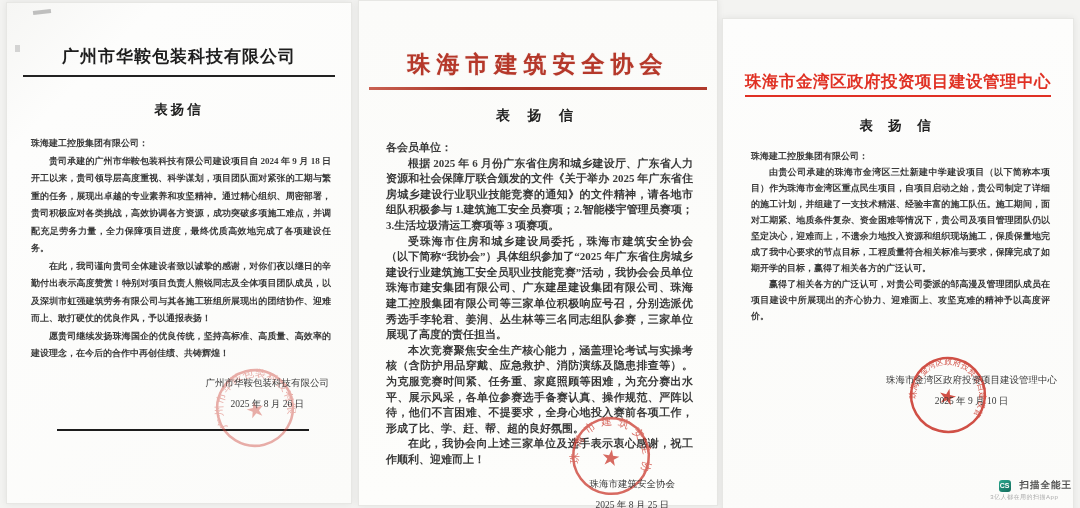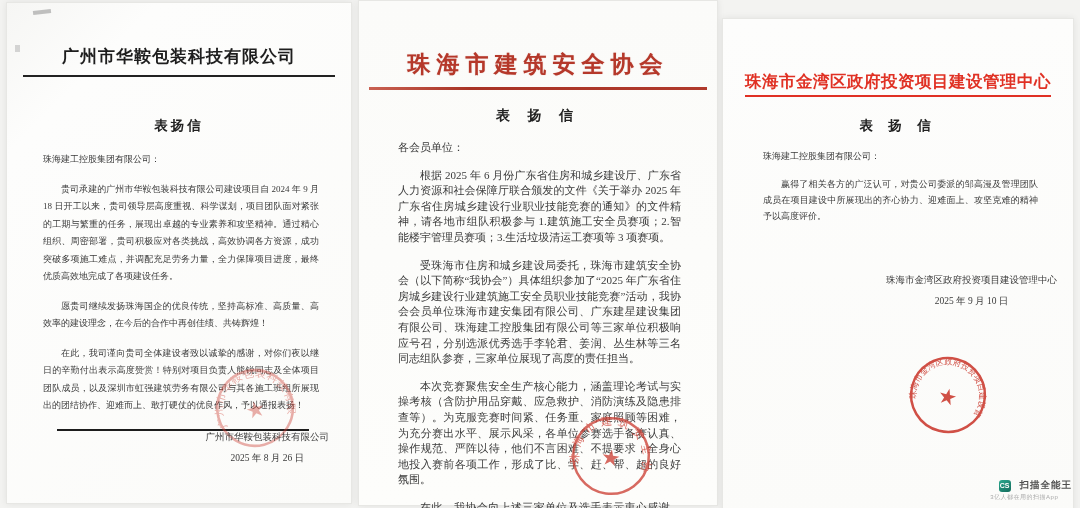--- a/index.html
+++ b/index.html
@@ -25,29 +25,29 @@
   #page1 .rule { height:2px; background:#222; margin:7px 16px 0 16px; }
   #page2 .org-title { margin-top:48px; font-size:23px; letter-spacing:6px; color:#b5382a;
                       text-shadow:0 0 1px rgba(181,56,42,.4); }
   #page2 .rule { height:3px; margin:7px 10px 0 10px;
                  background:linear-gradient(to right,#c96152,#a83325 30%,#b03a2c); }
   #page3 .title-wrap { margin-top:52px; text-align:center; }
   #page3 .org-title { display:inline-block; margin:0; font-size:16.5px; letter-spacing:.5px;
                       color:#e03124; border-bottom:2px solid #e03124; padding-bottom:2px; }
 
   .heading { text-align:center; font-weight:700; color:#222; }
-  #page1 .heading { margin-top:40px; font-size:13.5px; letter-spacing:3px; }
+  #page1 .heading { margin-top:24px; font-size:13.5px; letter-spacing:3px; }
   #page2 .heading { margin-top:17px; font-size:14px;  letter-spacing:7px; }
   #page3 .heading { margin-top:20px; font-size:13.5px; letter-spacing:6px; }
 
   .body-text { text-align:justify; color:#3a3a3a; }
   #page1 .body-text { margin:16px 20px 0 24px; font-size:9px;   line-height:17.5px; }
   #page2 .body-text { margin:15px 24px 0 27px; font-size:11px; line-height:15.6px; }
   #page3 .body-text { margin:13px 23px 0 28px; font-size:9px;   line-height:16px; }
-  .body-text p { margin:12px; text-indent:2em; }
+  .body-text p { margin:0; text-indent:2em;font-weight:bold; }
   .body-text p.salutation { text-indent:0; }
 
   .sig-block { width:fit-content; margin-left:auto; text-align:center;
                font-size:9.5px; line-height:21px; color:#3a3a3a; position:relative; z-index:2; }
   #page1 .sig-block { margin-top:10px; margin-right:22px; }
   #page2 .sig-block { margin-top:7px;  margin-right:42px; }
   #page3 .sig-block { margin-top:46px; margin-right:16px; }
 
   .footer-rule { position:absolute; left:50px; right:42px; bottom:72px; height:2px; background:#1d1d1d; }
 
@@ -76,22 +76,22 @@
   <div class="artifact" id="artifact1"></div>
   <div class="artifact" id="artifact2"></div>
 
   <h1 class="org-title" style="margin-bottom:0;">广州市华鞍包装科技有限公司</h1>
   <div class="rule"></div>
   <h2 class="heading" style="margin-bottom:0;">表扬信</h2>
 
   <div class="body-text">
     <p class="salutation">珠海建工控股集团有限公司：</p>
     <p>贵司承建的广州市华鞍包装科技有限公司建设项目自 2024 年 9 月 18 日开工以来，贵司领导层高度重视、科学谋划，项目团队面对紧张的工期与繁重的任务，展现出卓越的专业素养和攻坚精神。通过精心组织、周密部署，贵司积极应对各类挑战，高效协调各方资源，成功突破多项施工难点，并调配充足劳务力量，全力保障项目进度，最终优质高效地完成了各项建设任务。</p>
+    <p>在此，我司谨向贵司全体建设者致以诚挚的感谢，对你们夜以继日的辛勤付出表示高度赞赏！特别对项目负责人熊锐同志及全体项目团队成员，以及深圳市虹强建筑劳务有限公司与其各施工班组所展现出的团结协作、迎难而上、敢打硬仗的优良作风，予以通报表扬！</p>
     <p>愿贵司继续发扬珠海国企的优良传统，坚持高标准、高质量、高效率的建设理念，在今后的合作中再创佳绩、共铸辉煌！</p>
-    <p>在此，我司谨向贵司全体建设者致以诚挚的感谢，对你们夜以继日的辛勤付出表示高度赞赏！特别对项目负责人熊锐同志及全体项目团队成员，以及深圳市虹强建筑劳务有限公司与其各施工班组所展现出的团结协作、迎难而上、敢打硬仗的优良作风，予以通报表扬！</p>
   </div>
 
   <div class="sig-block">
     <div>广州市华鞍包装科技有限公司</div>
     <div>2025 年 8 月 26 日</div>
   </div>
 
   <svg class="stamp" id="stamp1" width="84" height="84" viewBox="0 0 100 100">
     <defs>
         <path id="arc1" d="M 13,64 A 39,39 0 1 1 87,64" fill="none"></path>
@@ -137,20 +137,21 @@
 </section>
 
 <section class="page" id="page3">
   <div class="title-wrap">
     <h1 class="org-title">珠海市金湾区政府投资项目建设管理中心</h1>
   </div>
   <h2 class="heading" style="margin-bottom:0;">表 扬 信</h2>
 
   <div class="body-text">
     <p class="salutation">珠海建工控股集团有限公司：</p>
+    <p>由贵公司承建的珠海市金湾区三灶新建中学建设项目（以下简称本项目）作为珠海市金湾区重点民生项目，自项目启动之始，贵公司制定了详细的施工计划，并组建了一支技术精湛、经验丰富的施工队伍。施工期间，面对工期紧、地质条件复杂、资金困难等情况下，贵公司及项目管理团队仍以坚定决心，迎难而上，不遗余力地投入资源和组织现场施工，保质保量地完成了我中心要求的节点目标，工程质量符合相关标准与要求，保障完成了如期开学的目标，赢得了相关各方的广泛认可。</p>
     <p>赢得了相关各方的广泛认可，对贵公司委派的邹高漫及管理团队成员在项目建设中所展现出的齐心协力、迎难面上、攻坚克难的精神予以高度评价。</p>
   </div>
 
   <div class="sig-block">
     <div>珠海市金湾区政府投资项目建设管理中心</div>
     <div>2025 年 9 月 10 日</div>
   </div>
 
   <svg class="stamp" id="stamp3" width="82" height="82" viewBox="0 0 100 100">
     <defs>

